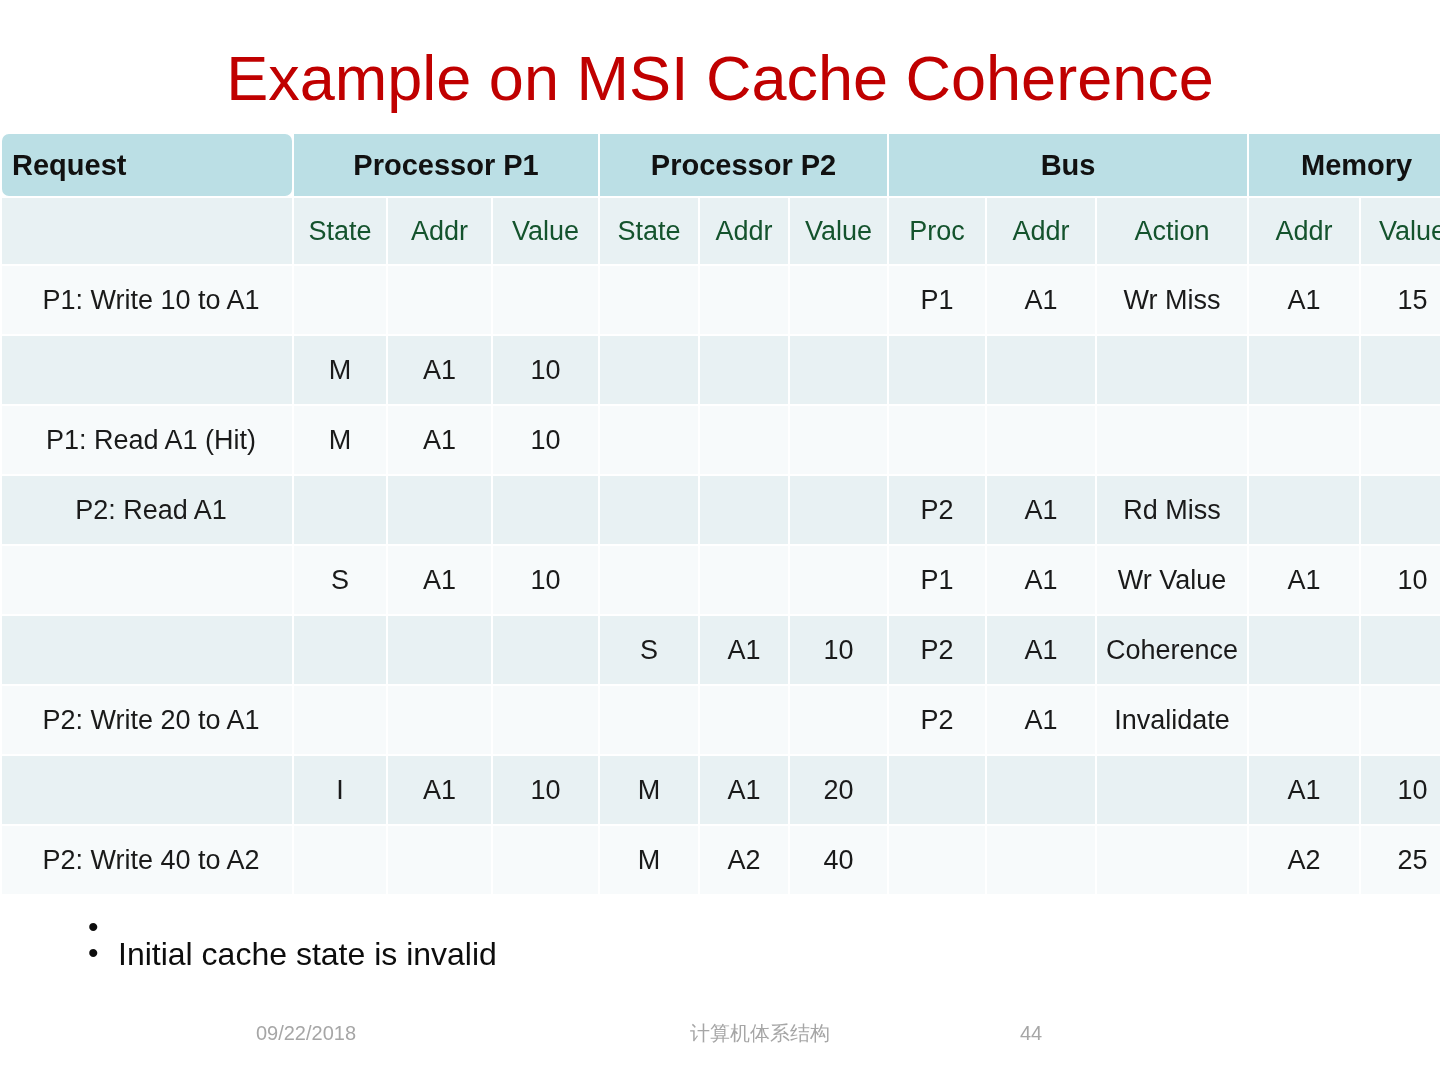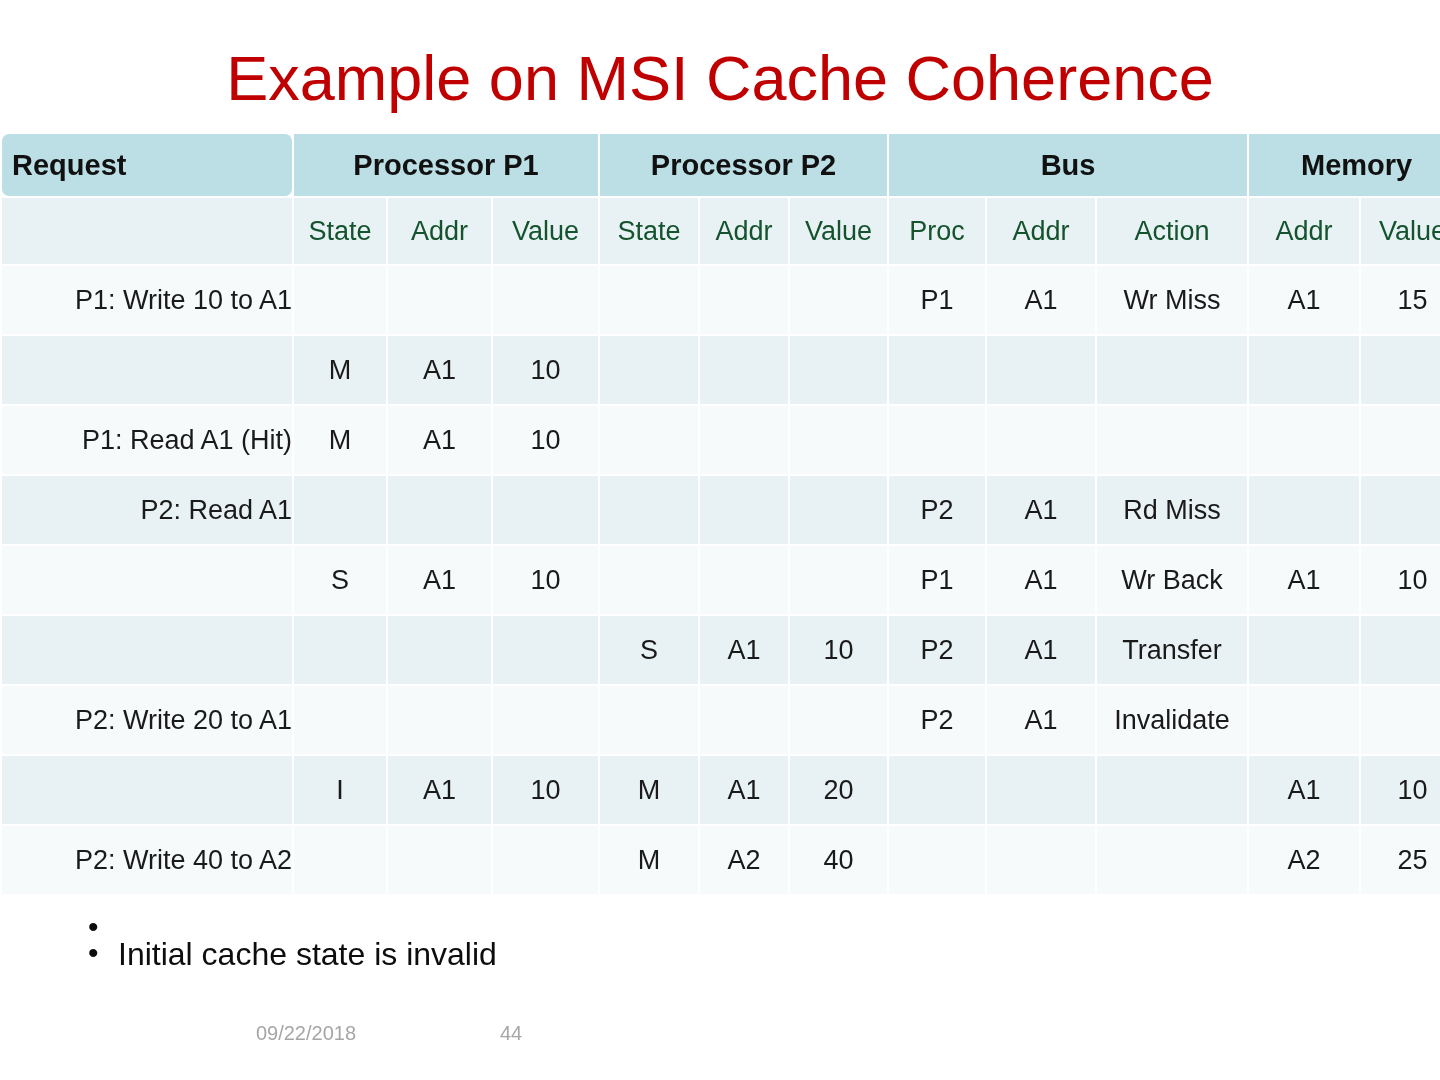--- a/index.html
+++ b/index.html
@@ -79,21 +79,21 @@
   
   tr.data-row td {
     height: 68px;
     font-size: 27px;
     color: #1a1a1a;
   }
   tr.data-row.tint td { background: #e8f1f3; }
   tr.data-row.plain td { background: #f7fafb; }
 
   td.req-cell, th.req-cell {
-    text-align: right;
+    text-align: center;
     padding-left: 8px;
   }
 
   
   col.c-req    { width: 290px; }
   col.c-p1s    { width: 92px; }
   col.c-p1a    { width: 103px; }
   col.c-p1v    { width: 105px; }
   col.c-p2s    { width: 98px; }
   col.c-p2a    { width: 88px; }
@@ -262,35 +262,35 @@
       <tr class="data-row plain">
         <td class="req-cell"></td>
         <td>S</td>
         <td>A1</td>
         <td>10</td>
         <td></td>
         <td></td>
         <td></td>
         <td>P1</td>
         <td>A1</td>
-        <td>Wr Back</td>
+        <td>Wr Value</td>
         <td>A1</td>
         <td>10</td>
       </tr>
       <tr class="data-row tint">
         <td class="req-cell"></td>
         <td></td>
         <td></td>
         <td></td>
         <td>S</td>
         <td>A1</td>
         <td>10</td>
         <td>P2</td>
         <td>A1</td>
-        <td>Transfer</td>
+        <td>Coherence</td>
         <td></td>
         <td></td>
       </tr>
       <tr class="data-row plain">
         <td class="req-cell">P2: Write 20 to A1</td>
         <td></td>
         <td></td>
         <td></td>
         <td></td>
         <td></td>
@@ -332,14 +332,15 @@
     </tbody>
 </table>
 
 <ul class="bullets" id="bullet-list">
     <li><span class="bullet-dot">•</span></li>
     <li><span class="bullet-dot">•</span><span>Initial cache state is invalid</span></li>
   </ul>
 
 <div class="footer">
   <div class="f-date">09/22/2018</div>
+  <div class="f-center">计算机体系结构</div>
   <div class="f-page">44</div>
 </div>
 
 </body></html>

